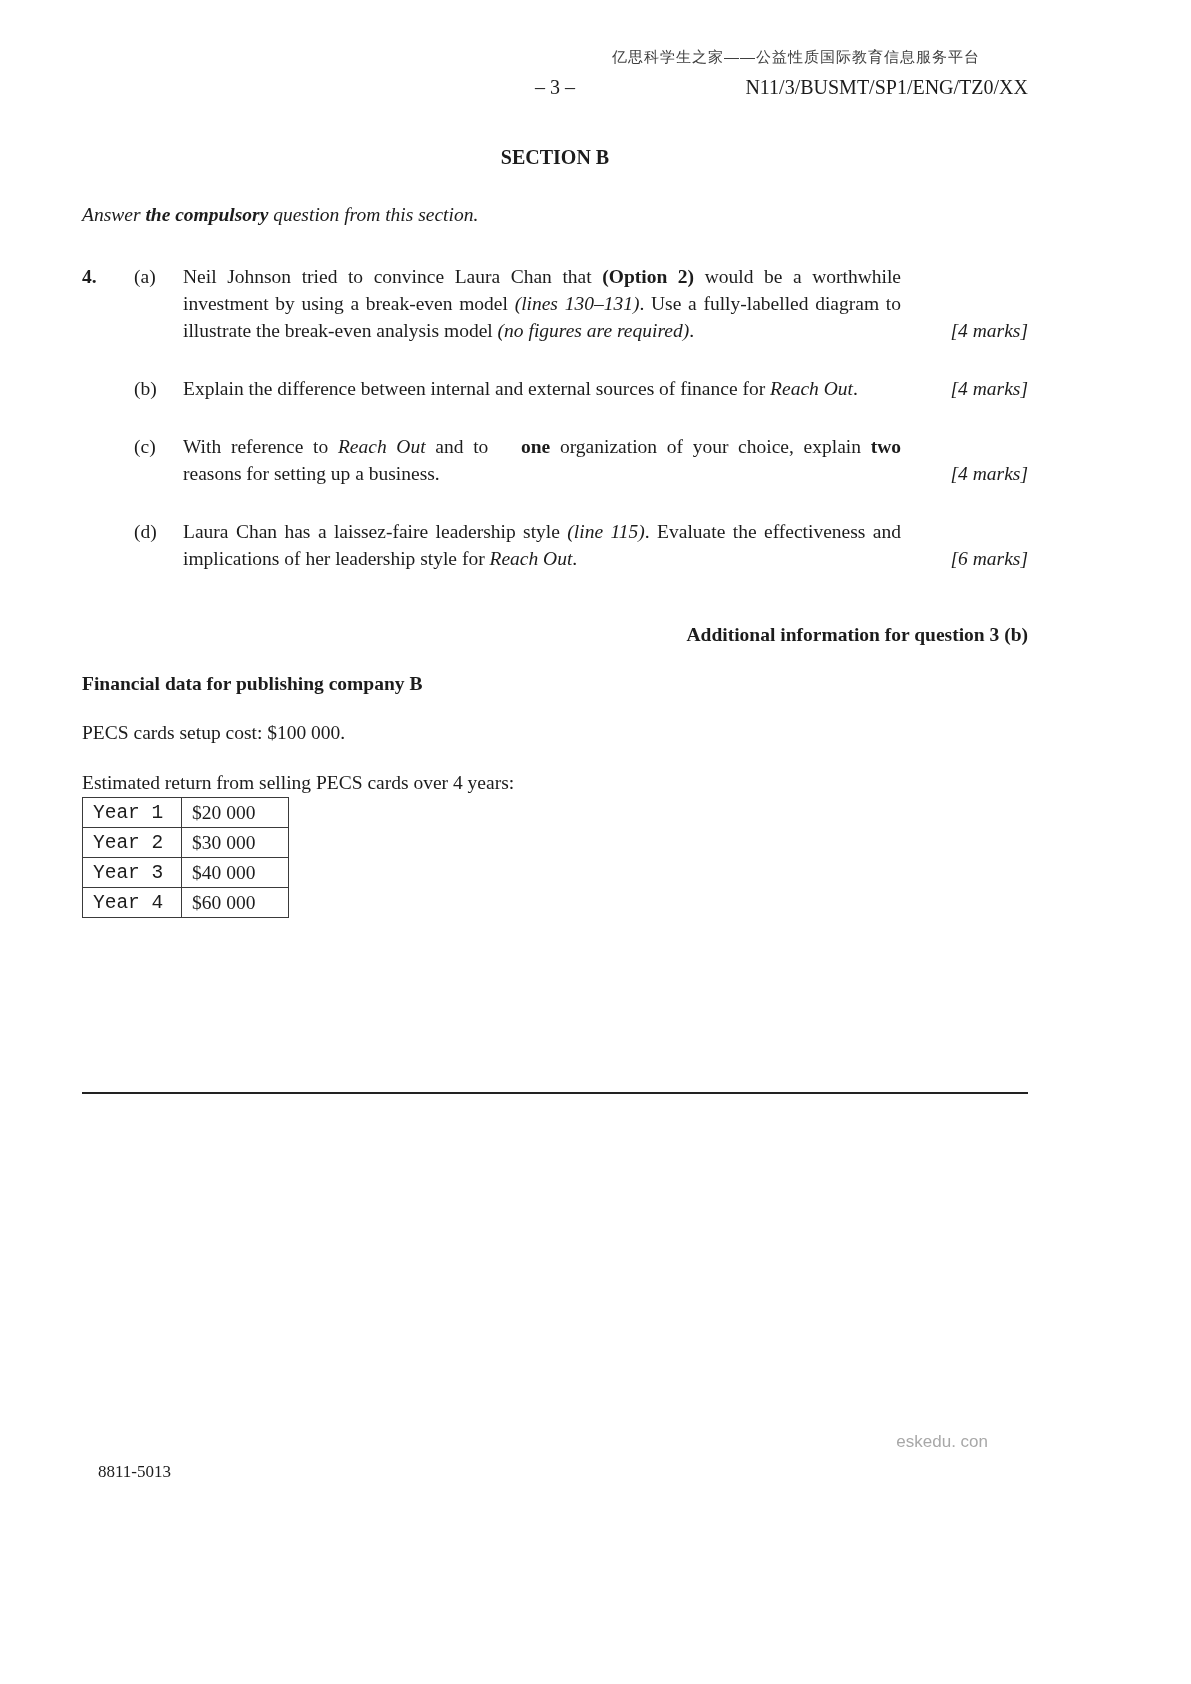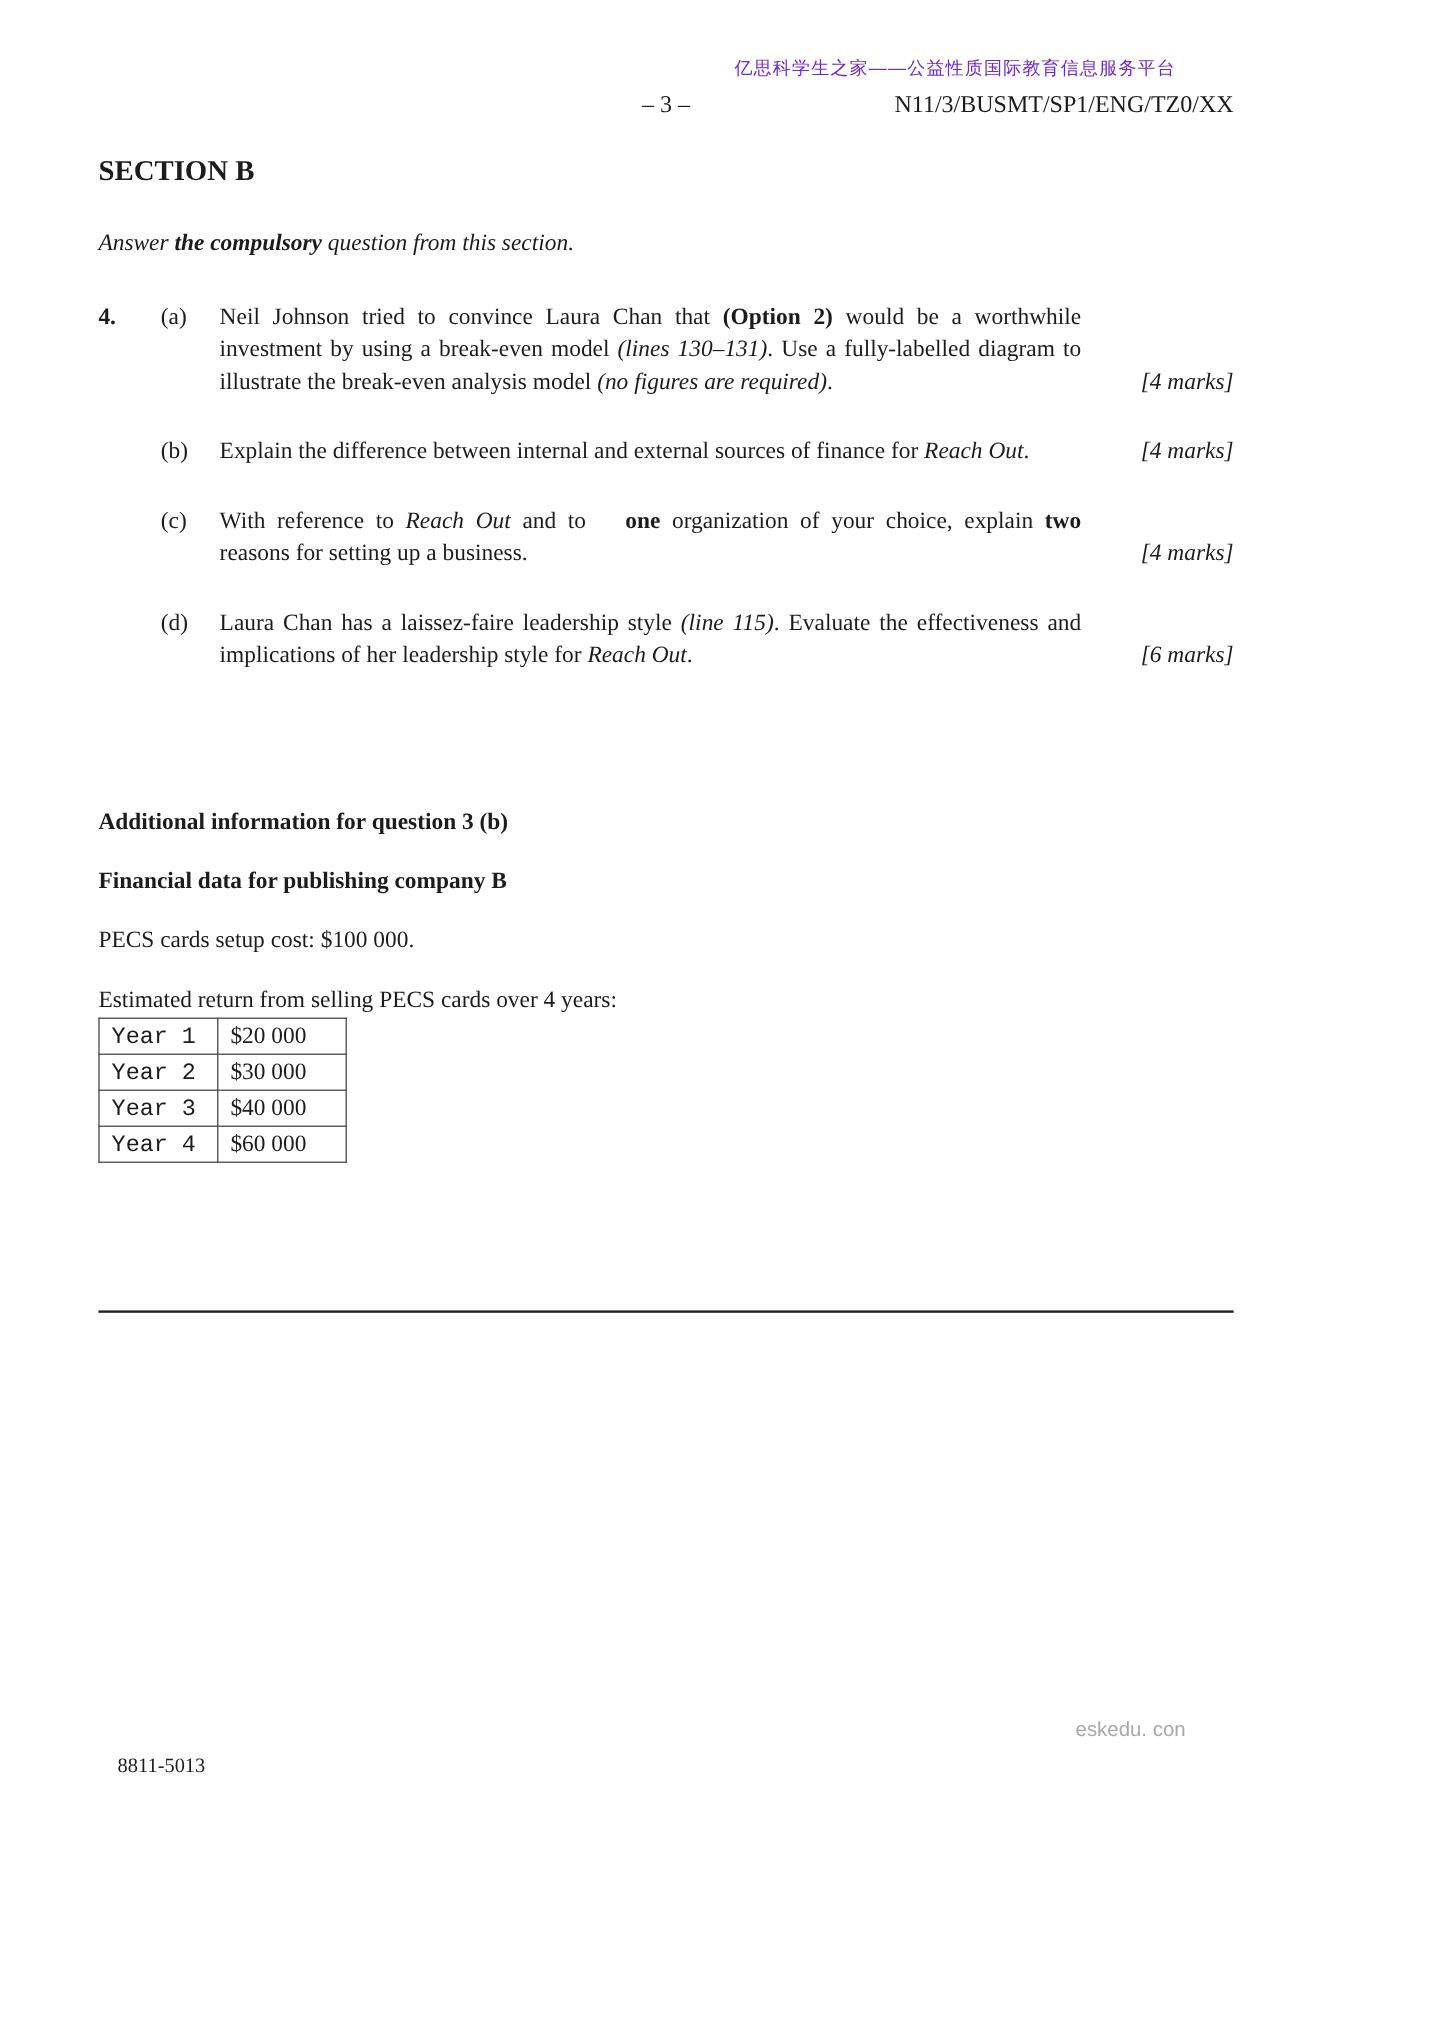--- a/index.html
+++ b/index.html
@@ -11,21 +11,21 @@
     font-family: "Liberation Serif", serif;
     color: #1c1c1c;
     overflow: hidden;
   }
   .watermark-top {
     position: absolute;
     top: 48px;
     right: 211px;
     font-family: "Liberation Sans", sans-serif;
     font-size: 15px;
-    color: #6d28d9;
+    color: #404040;
     letter-spacing: 1px;
   }
   .content {
     position: absolute;
     left: 82px;
     top: 0;
     width: 946px;
   }
   .header-row {
     position: relative;
@@ -37,23 +37,24 @@
     text-align: center;
     width: 100%;
     display: block;
   }
   .paper-code {
     position: absolute;
     right: 0;
     top: 0;
   }
   .section-title {
-    font-weight: bold;
-    font-size: 24px;
-    margin-top: 26px;
+    text-align: center;
+    font-weight: bold;
+    font-size: 20px;
+    margin-top: 42px;
   }
   .instruction {
     margin-top: 32px;
     font-size: 19.5px;
     line-height: 27px;
   }
   .question-block {
     display: flex;
     margin-top: 35px;
   }
@@ -86,23 +87,24 @@
   }
   .pmarks {
     flex: 1;
     text-align: right;
     align-self: flex-end;
     font-style: italic;
     white-space: nowrap;
     padding-left: 8px;
   }
   .additional-heading {
-    margin-top: 115px;
-    font-weight: bold;
-    font-size: 19.5px;
+    margin-top: 52px;
+    font-weight: bold;
+    font-size: 19.5px;
+    text-align: right;
   }
   .financial-heading {
     margin-top: 27px;
     font-weight: bold;
     font-size: 19.5px;
   }
   .setup-cost {
     margin-top: 27px;
     font-size: 19.5px;
   }

